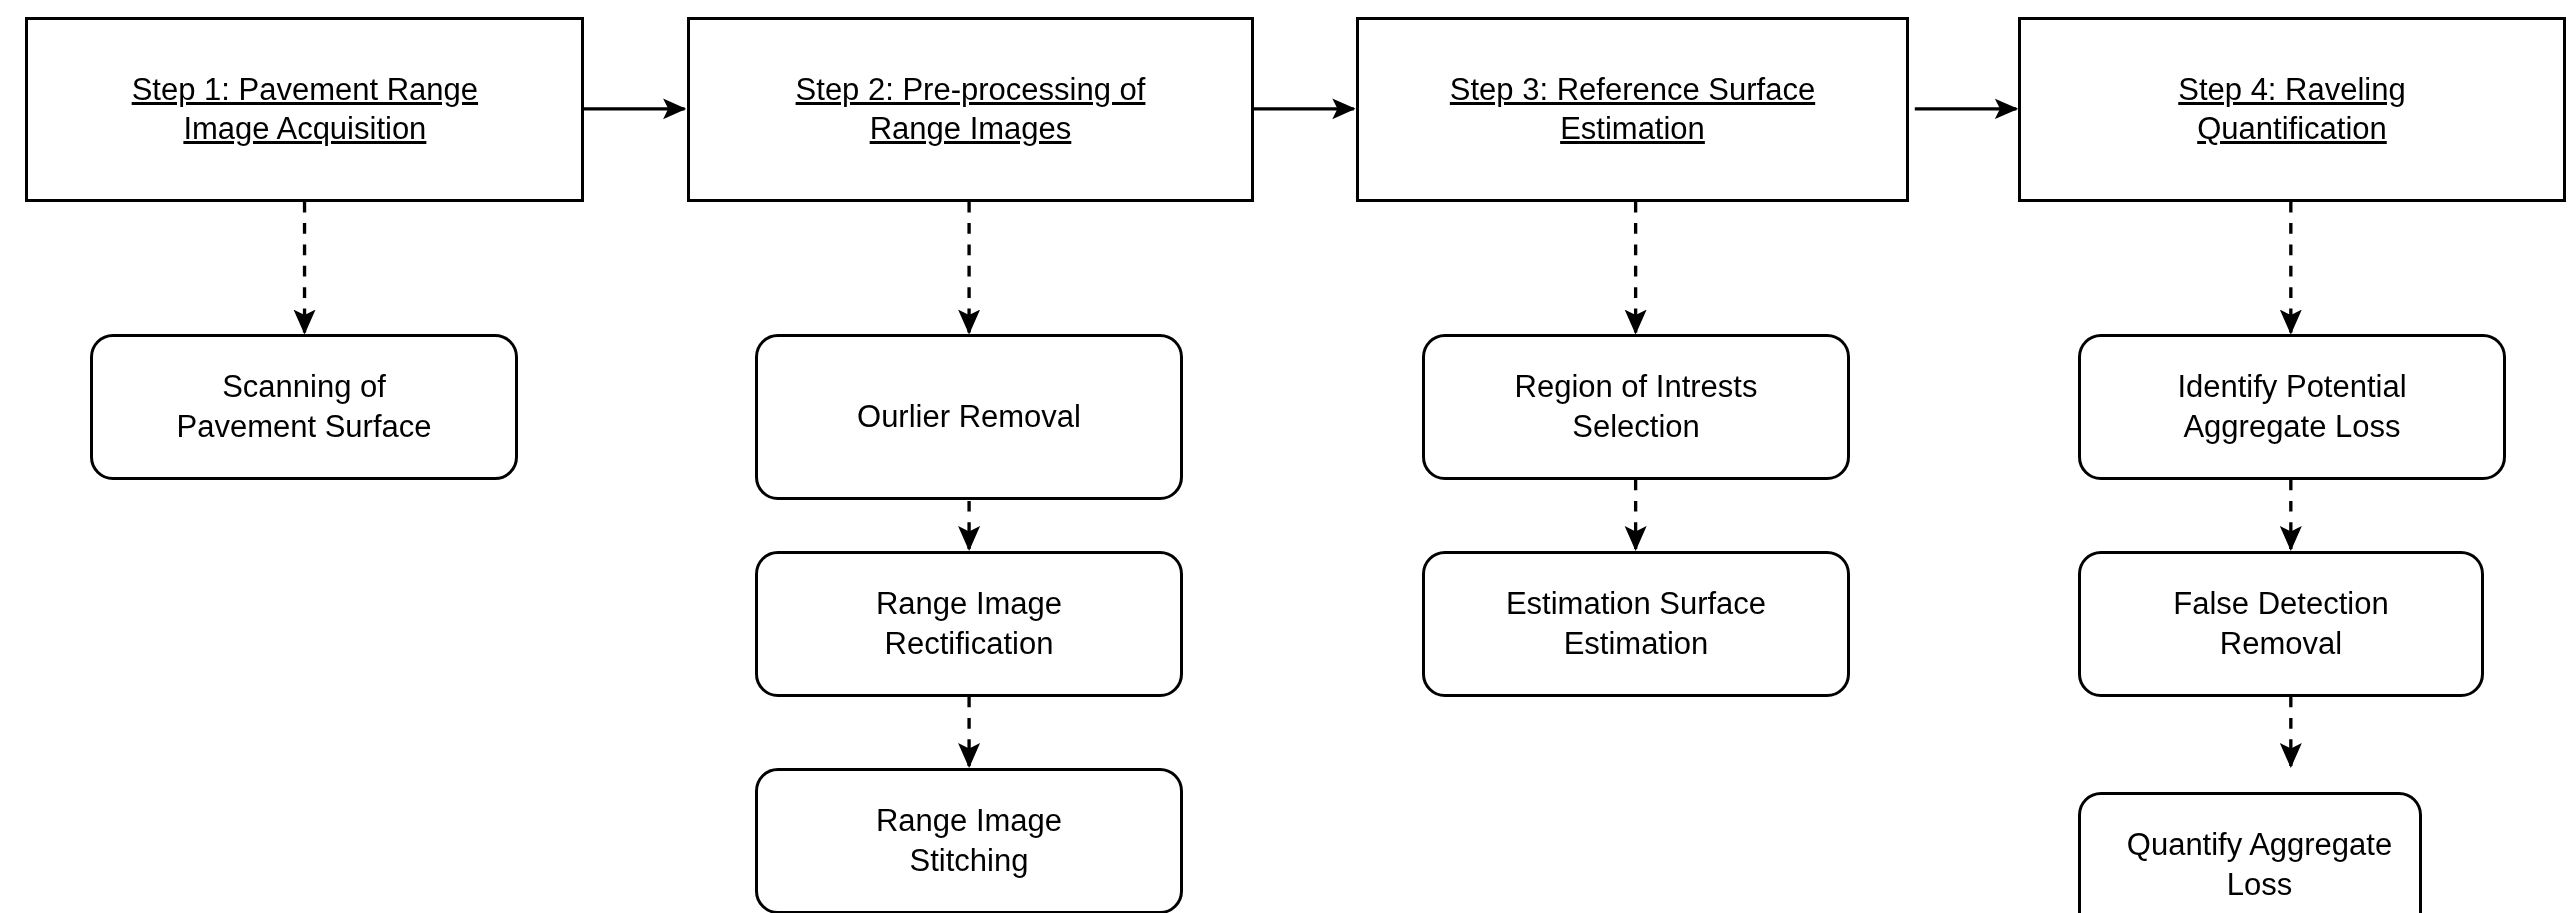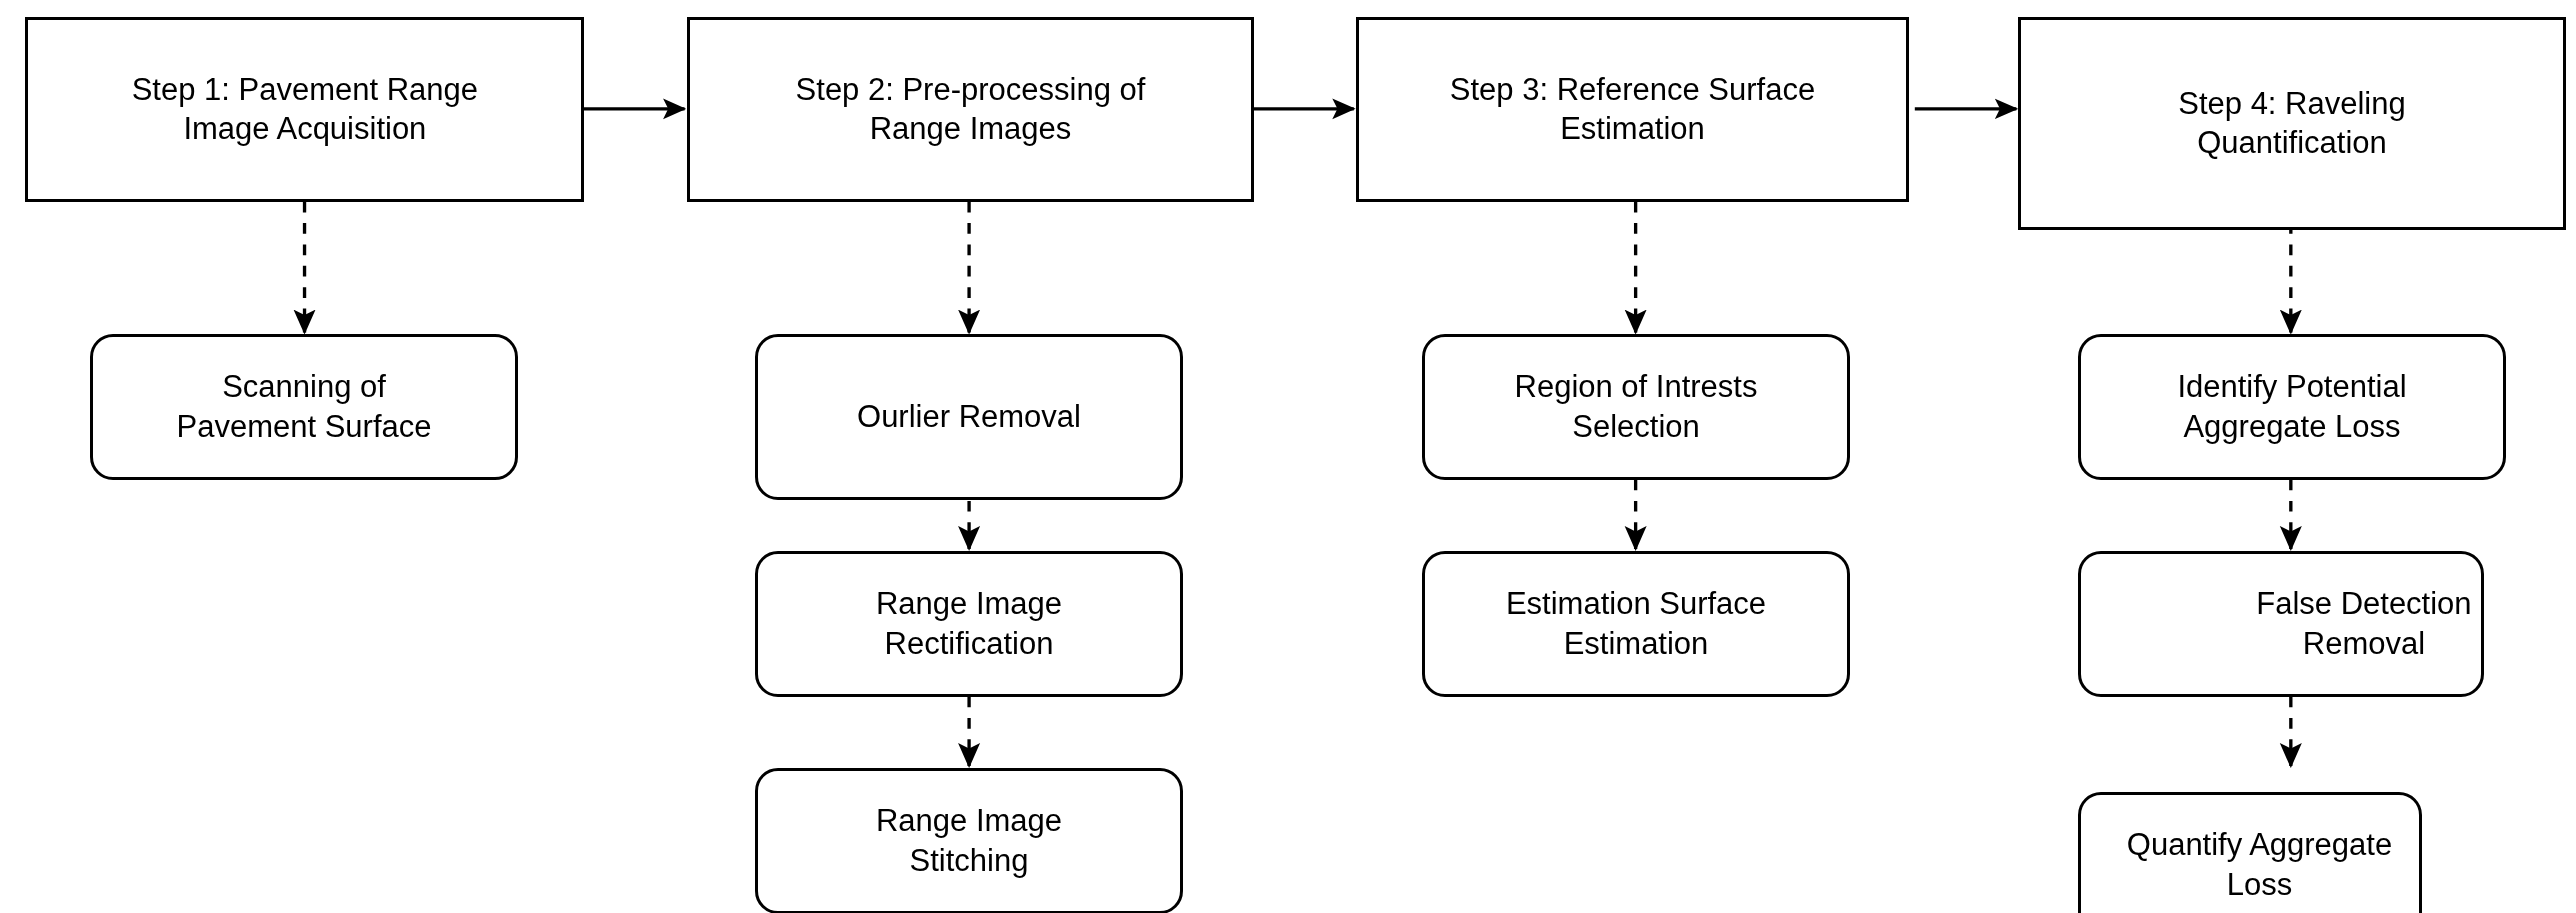--- a/index.html
+++ b/index.html
@@ -27,20 +27,21 @@
     align-items: center;
     justify-content: center;
     text-align: center;
   }
   .step-box .box-text {
     font-size: 31px;
     line-height: 1.28;
     color: #000000;
     padding: 0 12px;
     white-space: pre-line;
+    text-decoration: underline;
   }
   
   .sub-box {
     position: absolute;
     box-sizing: border-box;
     border: 3.3px solid #000000;
     border-radius: 23px;
     background: #ffffff;
     display: flex;
     align-items: center;
@@ -138,30 +139,30 @@
 
   <div class="sub-box" style="left:1422px; top:334px; width:428px; height:146px;">
     <span class="box-text">Region of Intrests
 Selection</span>
   </div>
   <div class="sub-box" style="left:1422px; top:551px; width:428px; height:146px;">
     <span class="box-text">Estimation Surface
 Estimation</span>
   </div>
 
-  <div class="step-box" style="left:2018px; top:16.7px; width:548px; height:213px;">
+  <div class="step-box" style="left:2018px; top:16.7px; width:548px; height:185px;">
     <span class="box-text">Step 4: Raveling
 Quantification</span>
   </div>
 
   <div class="sub-box" style="left:2078px; top:334px; width:428px; height:146px;">
     <span class="box-text">Identify Potential
 Aggregate Loss</span>
   </div>
-  <div class="sub-box" style="left:2078px; top:551px; width:406px; height:146px;justify-content:flex-end;">
+  <div class="sub-box" style="left:2078px; top:551px; width:406px; height:146px;">
     <span class="box-text">False Detection
 Removal</span>
   </div>
   <div class="sub-box" style="left:2078px; top:792px; width:344px; height:146px;padding-left:19px;">
     <span class="box-text">Quantify Aggregate
 Loss</span>
   </div>
 
 </div>
 

